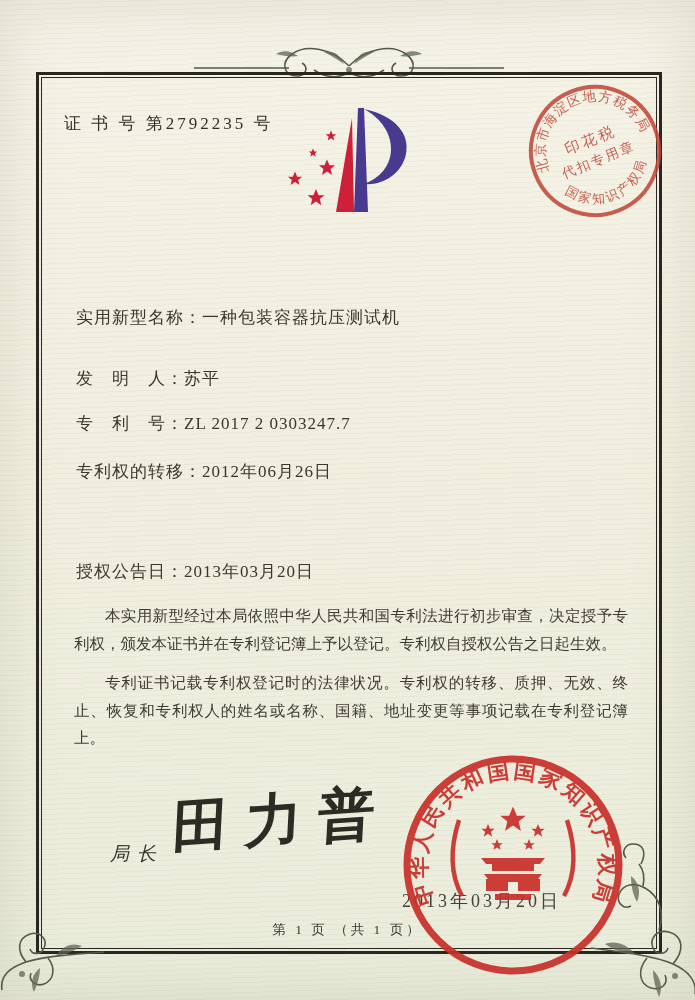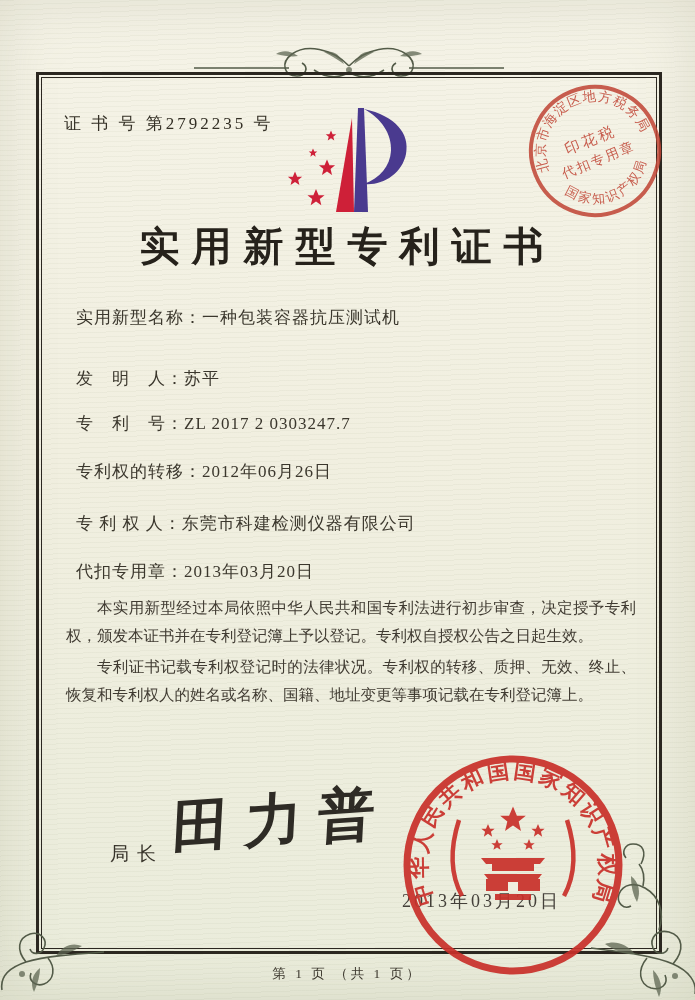--- a/index.html
+++ b/index.html
@@ -14,27 +14,27 @@
   .frame-inner{position:absolute;inset:2px;border:1px solid #2b2720;}
   .abs{position:absolute;}
   .cert-no{left:64px;top:112px;font-size:17px;letter-spacing:3px;color:#343026;text-align:center;}
   .title{left:0;top:219px;width:695px;text-align:center;font-size:40px;font-weight:bold;
     letter-spacing:12px;color:#26221b;}
   .field{left:76px;width:540px;font-size:17px;color:#3b372d;letter-spacing:1px;white-space:nowrap;}
   .field .field-label{color:#3b372d;}
   .f0{top:306px}.f1{top:367px}.f2{top:412px}.f3{top:460px}.f4{top:512px}.f5{top:560px}
   .paras{left:62px;top:590px;width:578px;font-size:15.5px;line-height:27.5px;
     color:#403b32;text-align:justify;}
-  .paras p{margin:4px;text-indent:2em;}
-  .signer-title{left:110px;top:841px;font-size:19px;letter-spacing:8px;color:#37332a;}
+  .paras p{margin:12px;text-indent:2em;}
+  .signer-title{left:110px;top:841px;font-size:19px;letter-spacing:8px;color:#37332a;font-style:italic;}
   .signature{left:172px;top:782px;font-size:57px;font-weight:bold;color:#2e2b25;
     letter-spacing:16px;transform:rotate(-4deg) skewX(-7deg);white-space:nowrap;}
   .seal-date{left:402px;top:889px;font-size:18px;letter-spacing:3px;color:#44403a;z-index:1;}
   .footer{left:0;top:921px;width:695px;text-align:center;font-size:13.5px;
-    letter-spacing:3px;color:#3d392f;margin-top:44px;}
+    letter-spacing:3px;color:#3d392f;}
   svg{display:block;}
   .logo-svg{left:278px;top:106px;}
   .seal-svg{left:396px;top:748px;z-index:2;pointer-events:none;opacity:.92;}
   .stamp-svg{left:520px;top:76px;transform:rotate(-22deg);opacity:.85;}
   .orn-top{left:194px;top:26px;}
   .orn-bl{left:-4px;top:912px;}
   .orn-br{right:-4px;top:842px;transform:scaleX(-1);}
   .orn{stroke:#535b48;fill:none;stroke-width:1.6;}
   .orn-fill{fill:#5d6551;stroke:none;opacity:.75;}
 </style>
@@ -83,28 +83,26 @@
     <text font-size="13.5" letter-spacing="1" fill="#c04434">
       <textPath href="#stampTop" startOffset="50%" text-anchor="middle">北京市海淀区地方税务局</textPath>
     </text>
     <text font-size="13" letter-spacing="2" fill="#c04434">
       <textPath href="#stampBottom" startOffset="50%" text-anchor="middle">国家知识产权局</textPath>
     </text>
     <text x="75" y="68" text-anchor="middle" font-size="15" letter-spacing="3" fill="#c04434">印花税</text>
     <text x="75" y="89" text-anchor="middle" font-size="13.5" letter-spacing="2" fill="#c04434">代扣专用章</text>
   </svg>
 
-  <div class="abs title">实用新型专利证书</div>
 
   <div class="abs field f0"><span class="field-label">实用新型名称：</span><span class="field-value">一种包装容器抗压测试机</span></div>
   <div class="abs field f1"><span class="field-label">发　明　人：</span><span class="field-value">苏平</span></div>
   <div class="abs field f2"><span class="field-label">专　利　号：</span><span class="field-value">ZL 2017 2 0303247.7</span></div>
   <div class="abs field f3"><span class="field-label">专利权的转移：</span><span class="field-value">2012年06月26日</span></div>
-  <div class="abs field f4"><span class="field-label">专 利 权 人：</span><span class="field-value">东莞市科建检测仪器有限公司</span></div>
-  <div class="abs field f5"><span class="field-label">代扣专用章：</span><span class="field-value">2013年03月20日</span></div>
+  <div class="abs field f5"><span class="field-label">授权公告日：</span><span class="field-value">2013年03月20日</span></div>
 
   <div class="abs paras">
     <p>本实用新型经过本局依照中华人民共和国专利法进行初步审查，决定授予专利权，颁发本证书并在专利登记簿上予以登记。专利权自授权公告之日起生效。</p>
     <p>专利证书记载专利权登记时的法律状况。专利权的转移、质押、无效、终止、恢复和专利权人的姓名或名称、国籍、地址变更等事项记载在专利登记簿上。</p>
   </div>
 
   <div class="abs signer-title">局长</div>
   <div class="abs signature">田力普</div>
 
   <div class="abs seal-date">2013年03月20日</div>

